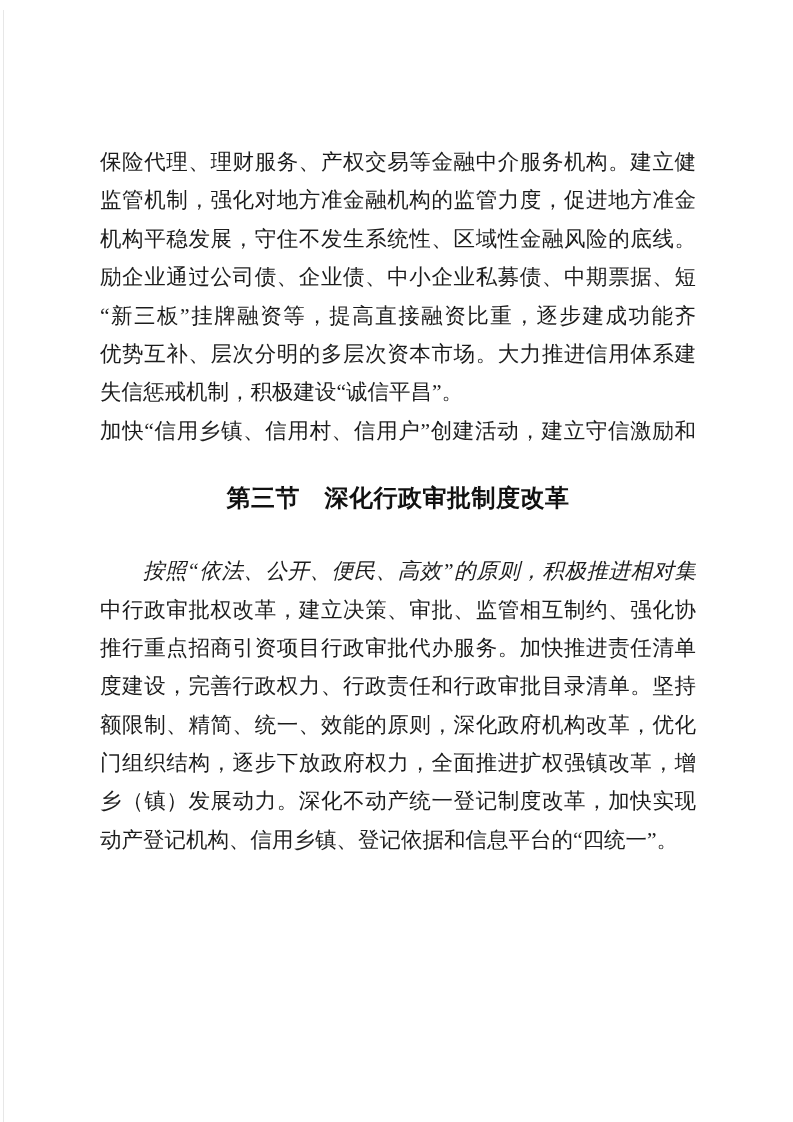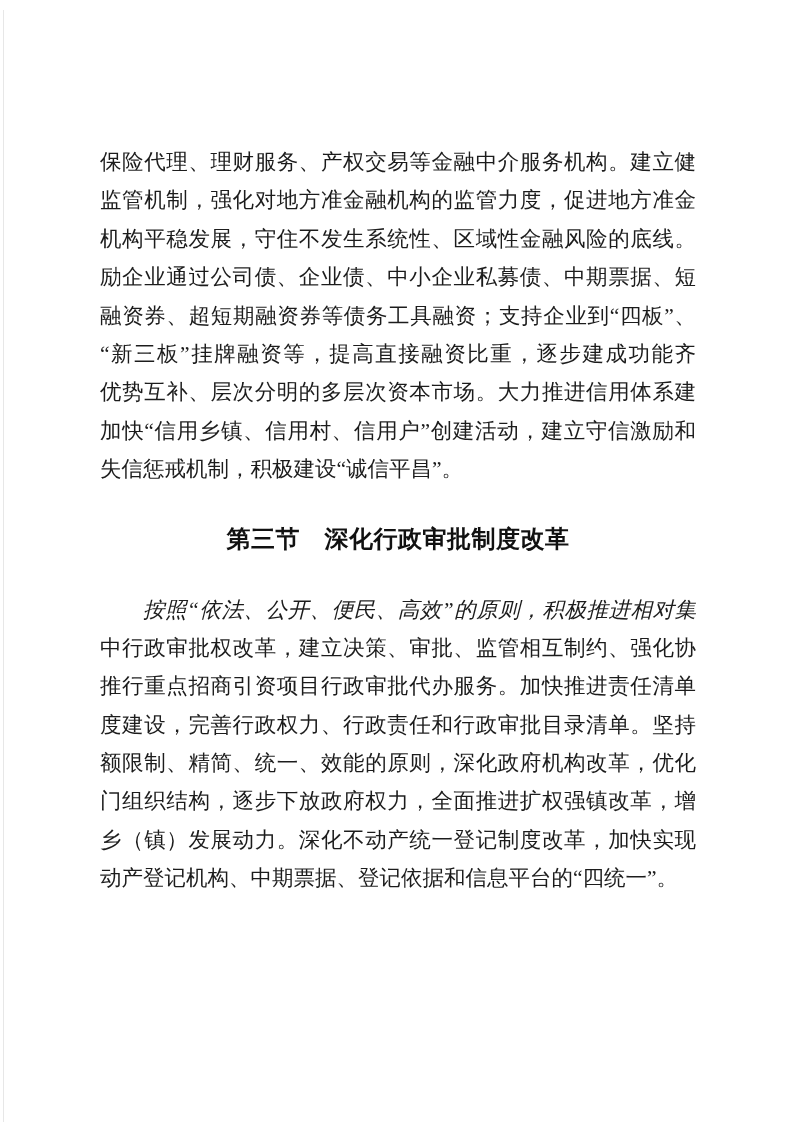--- a/index.html
+++ b/index.html
@@ -38,48 +38,48 @@
   .line.last { text-align-last: left; }
   .line.indent { text-indent: 2em; font-style: italic; }
   .heading {
     font-size: 24px;
     font-weight: bold;
     color: #111111;
     line-height: 40px;
     text-align: center;
     margin: 30px 0 32px 0;
     letter-spacing: 0.5px;
+    font-family: Liberation Mono, monospace;
   }
 </style>
 </head>
 <body>
 
 <div class="page">
   <div class="scan-artifact"></div>
   <div class="content">
 
     <div class="para">
       <div class="line">保险代理、理财服务、产权交易等金融中介服务机构。建立健全</div>
       <div class="line">监管机制，强化对地方准金融机构的监管力度，促进地方准金融</div>
       <div class="line">机构平稳发展，守住不发生系统性、区域性金融风险的底线。鼓</div>
       <div class="line">励企业通过公司债、企业债、中小企业私募债、中期票据、短期</div>
-      <div class="line">融资券、超短期融资券等债务工具融资；支持企业到“四板”、</div>
       <div class="line">“新三板”挂牌融资等，提高直接融资比重，逐步建成功能齐全、</div>
       <div class="line">优势互补、层次分明的多层次资本市场。大力推进信用体系建设，</div>
+      <div class="line last">失信惩戒机制，积极建设“诚信平昌”。</div>
       <div class="line">加快“信用乡镇、信用村、信用户”创建活动，建立守信激励和</div>
-      <div class="line last">失信惩戒机制，积极建设“诚信平昌”。</div>
     </div>
 
     <h2 class="heading">第三节　深化行政审批制度改革</h2>
 
     <div class="para">
       <div class="line indent">按照“依法、公开、便民、高效”的原则，积极推进相对集</div>
       <div class="line">中行政审批权改革，建立决策、审批、监管相互制约、强化协调</div>
       <div class="line">推行重点招商引资项目行政审批代办服务。加快推进责任清单制</div>
       <div class="line">度建设，完善行政权力、行政责任和行政审批目录清单。坚持总</div>
       <div class="line">额限制、精简、统一、效能的原则，深化政府机构改革，优化部</div>
       <div class="line">门组织结构，逐步下放政府权力，全面推进扩权强镇改革，增强</div>
       <div class="line">乡（镇）发展动力。深化不动产统一登记制度改革，加快实现不</div>
-      <div class="line last">动产登记机构、中期票据、登记依据和信息平台的“四统一”。</div>
+      <div class="line last">动产登记机构、信用乡镇、登记依据和信息平台的“四统一”。</div>
     </div>
 
   </div>
 </div>
 
 </body></html>

